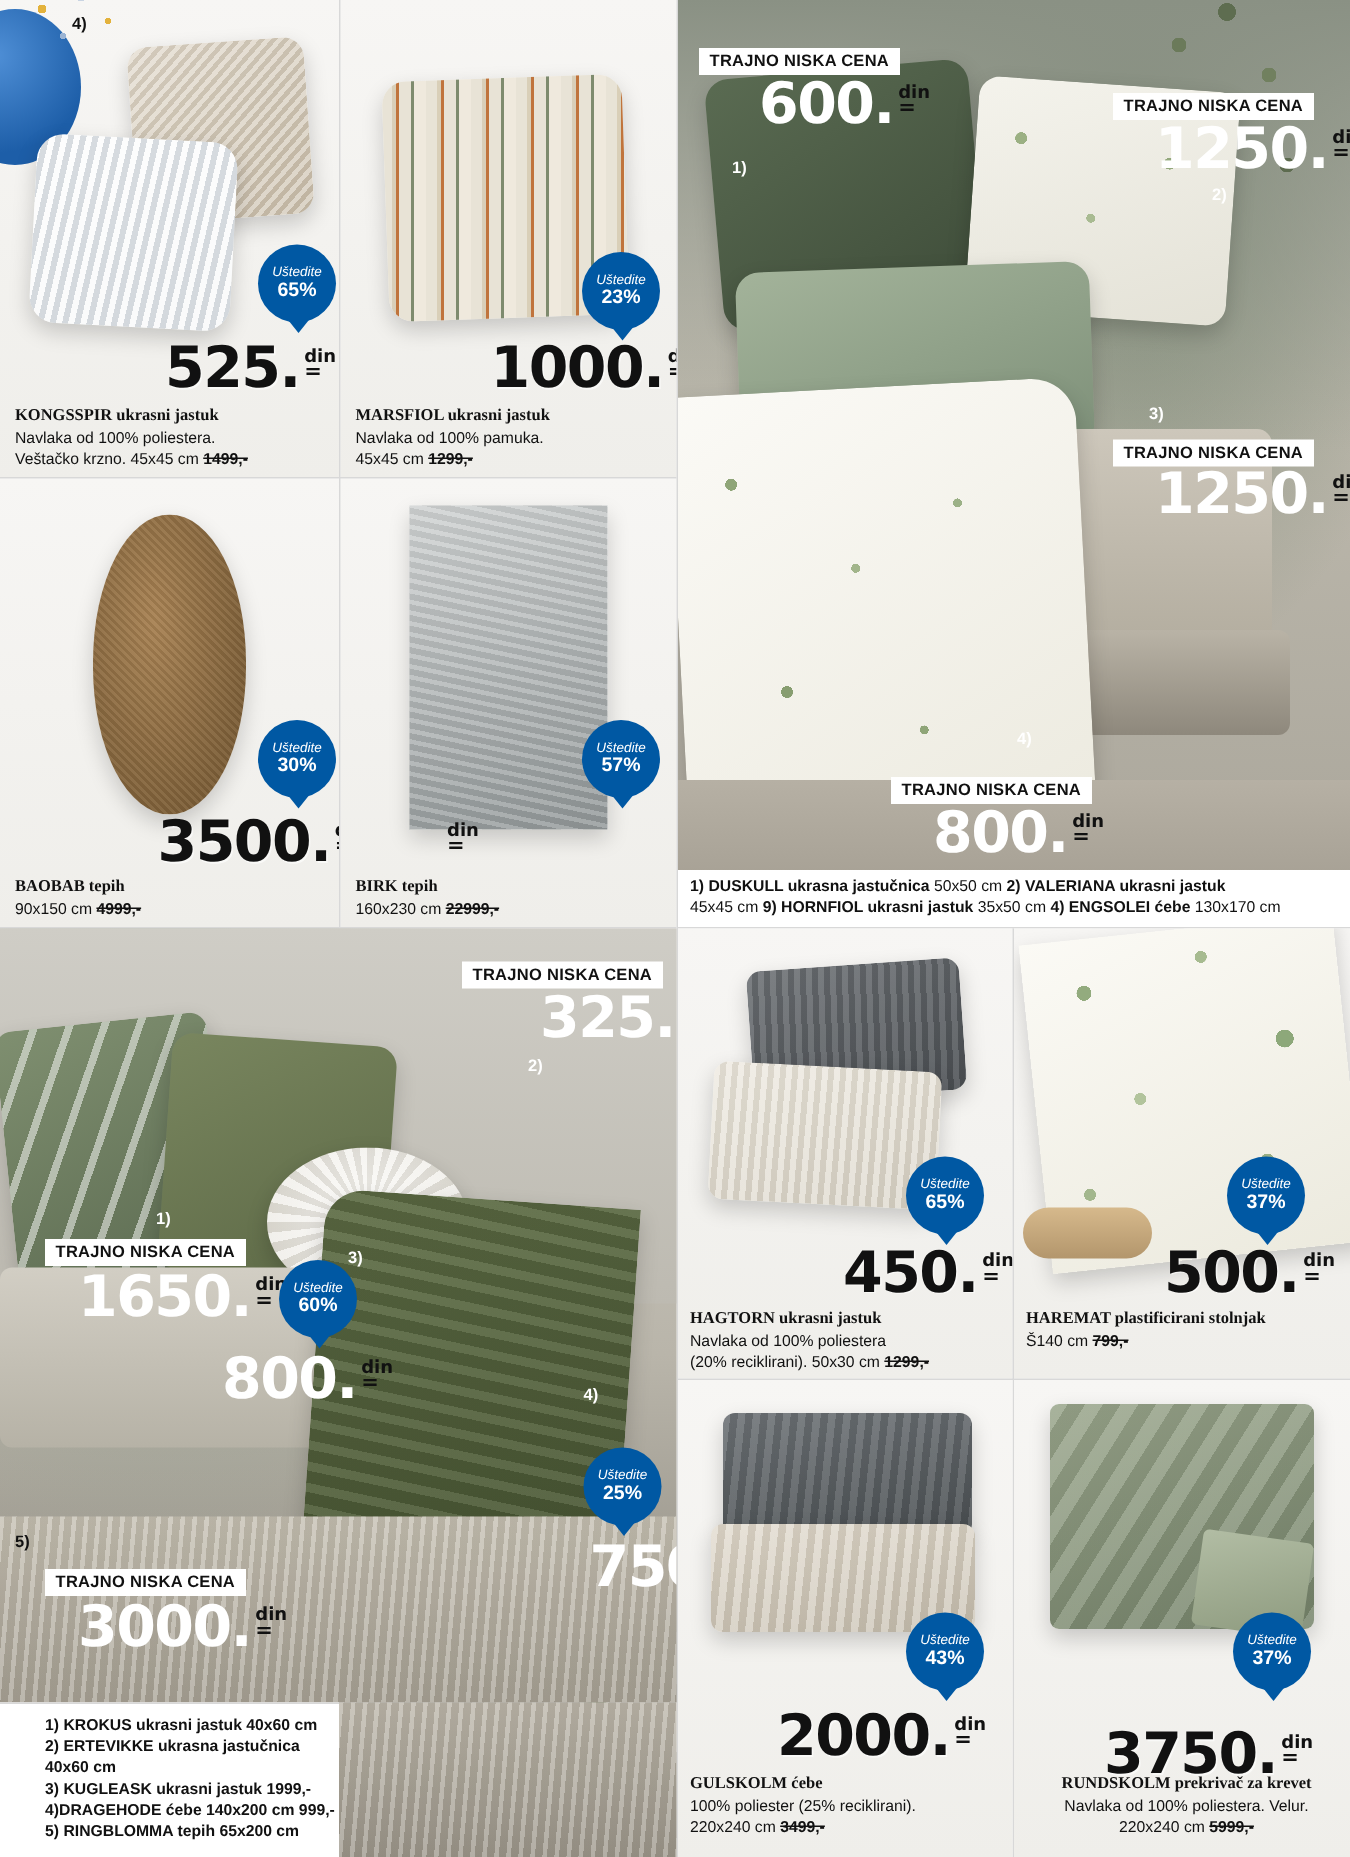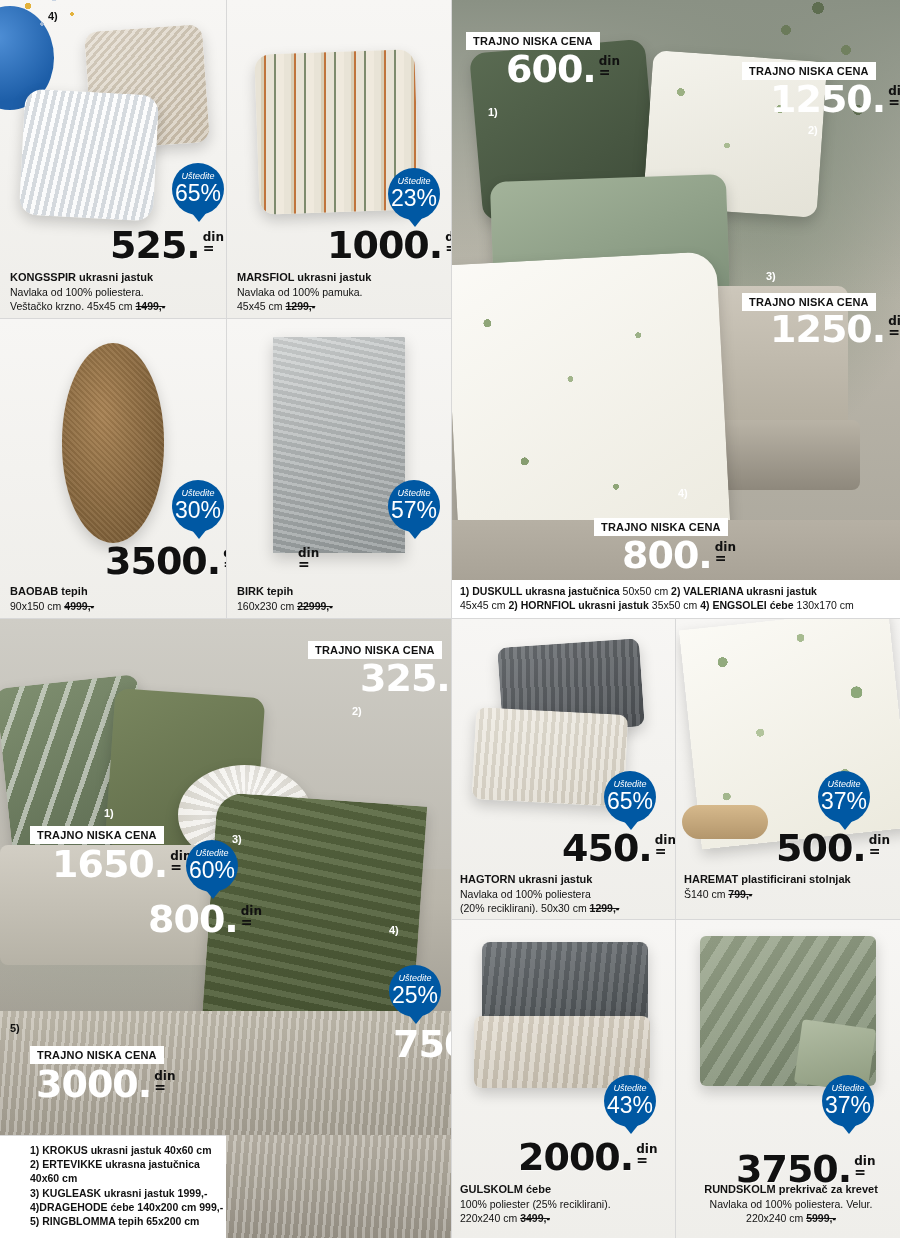--- a/index.html
+++ b/index.html
@@ -38,31 +38,31 @@
     position:absolute; width:52px; height:52px; border-radius:50%;
     background:#0058a3; color:#fff; display:flex; flex-direction:column;
     align-items:center; justify-content:center; text-align:center;
   }
   .bubble:after{
     content:""; position:absolute; bottom:-7px; left:50%; margin-left:-7px;
     width:0;height:0;border-left:8px solid transparent;border-right:8px solid transparent;
     border-top:10px solid #0058a3;
   }
   .bubble .t1 { font-size:9px; font-style:italic; line-height:1; }
-  .bubble .t2 { font-size:23px; font-weight:normal; line-height:1.1; }
+  .bubble .t2 { font-size:13px; font-weight:bold; line-height:1.1; }
 
   
   .tag {
     position:absolute; background:#fff; color:#111; font-weight:bold;
     font-size:11px; letter-spacing:0.2px; padding:3px 7px 3px 7px; white-space:nowrap;
   }
 
   
   .caption { position:absolute; font-size:10.5px; line-height:1.35; color:#111; }
-  .caption .name { font-weight:bold; font-size:11px; }
+  .caption .name { font-weight:bold; font-size:11px;font-family:Liberation Serif, serif; }
   .caption .old { text-decoration:line-through; font-weight:bold; }
   .caption .bold { font-weight:bold; }
 
   .numtag { position:absolute; font-size:11px; font-weight:bold; color:#fff; }
   .numtag.dark { color:#111; }
 
   
   .bg-room1 {
     background:
       radial-gradient(ellipse at 68% 18%, #7d8a76 0%, rgba(125,138,118,0) 48%),
@@ -305,21 +305,21 @@
       </span>
     </div>
   </div>
 
   <div class="cell" style="left:452px;top:580px;width:448px;height:38px;background:#fff;">
     <div class="caption" style="left:8px;top:4px;width:436px;">
       <div>
         <span class="bold">1) DUSKULL ukrasna jastučnica</span><span> 50x50 cm </span><span class="bold">2) VALERIANA ukrasni jastuk</span>
       </div>
       <div>
-        <span>45x45 cm </span><span class="bold">2) HORNFIOL ukrasni jastuk</span><span> 35x50 cm </span><span class="bold">4) ENGSOLEI ćebe</span><span> 130x170 cm</span>
+        <span>45x45 cm </span><span class="bold">9) HORNFIOL ukrasni jastuk</span><span> 35x50 cm </span><span class="bold">4) ENGSOLEI ćebe</span><span> 130x170 cm</span>
       </div>
     </div>
   </div>
 
   <div class="divider-h" style="left:452px;top:618px;width:448px;"></div>
   <div class="divider-h" style="left:0;top:618px;width:451px;"></div>
 
   <div class="cell bg-room2" style="left:0;top:619px;width:451px;height:516px;">
     <div class="photo">
       <div class="obj" style="left:0;top:0;width:451px;height:250px;background:linear-gradient(180deg,#cfcdc6,#bdbab1);"></div>
@@ -390,21 +390,21 @@
     <div class="price white" style="left:368px;top:408px;margin-left:25px;">
       <span class="num">750.</span>
       <span class="mark">
         <span class="din">din</span>
         <span class="eq">=</span>
       </span>
     </div>
 
     <div class="numtag dark" style="left:10px;top:403px;">5)</div>
     <div class="tag" style="left:30px;top:427px;">TRAJNO NISKA CENA</div>
-    <div class="price white" style="left:36px;top:448px;">
+    <div class="price white" style="left:52px;top:448px;">
       <span class="num">3000.</span>
       <span class="mark">
         <span class="din">din</span>
         <span class="eq">=</span>
       </span>
     </div>
   </div>
 
   <div class="cell" style="left:0;top:1135px;width:226px;height:103px;background:#fff;">
     <div class="caption" style="left:30px;top:8px;width:196px;">

